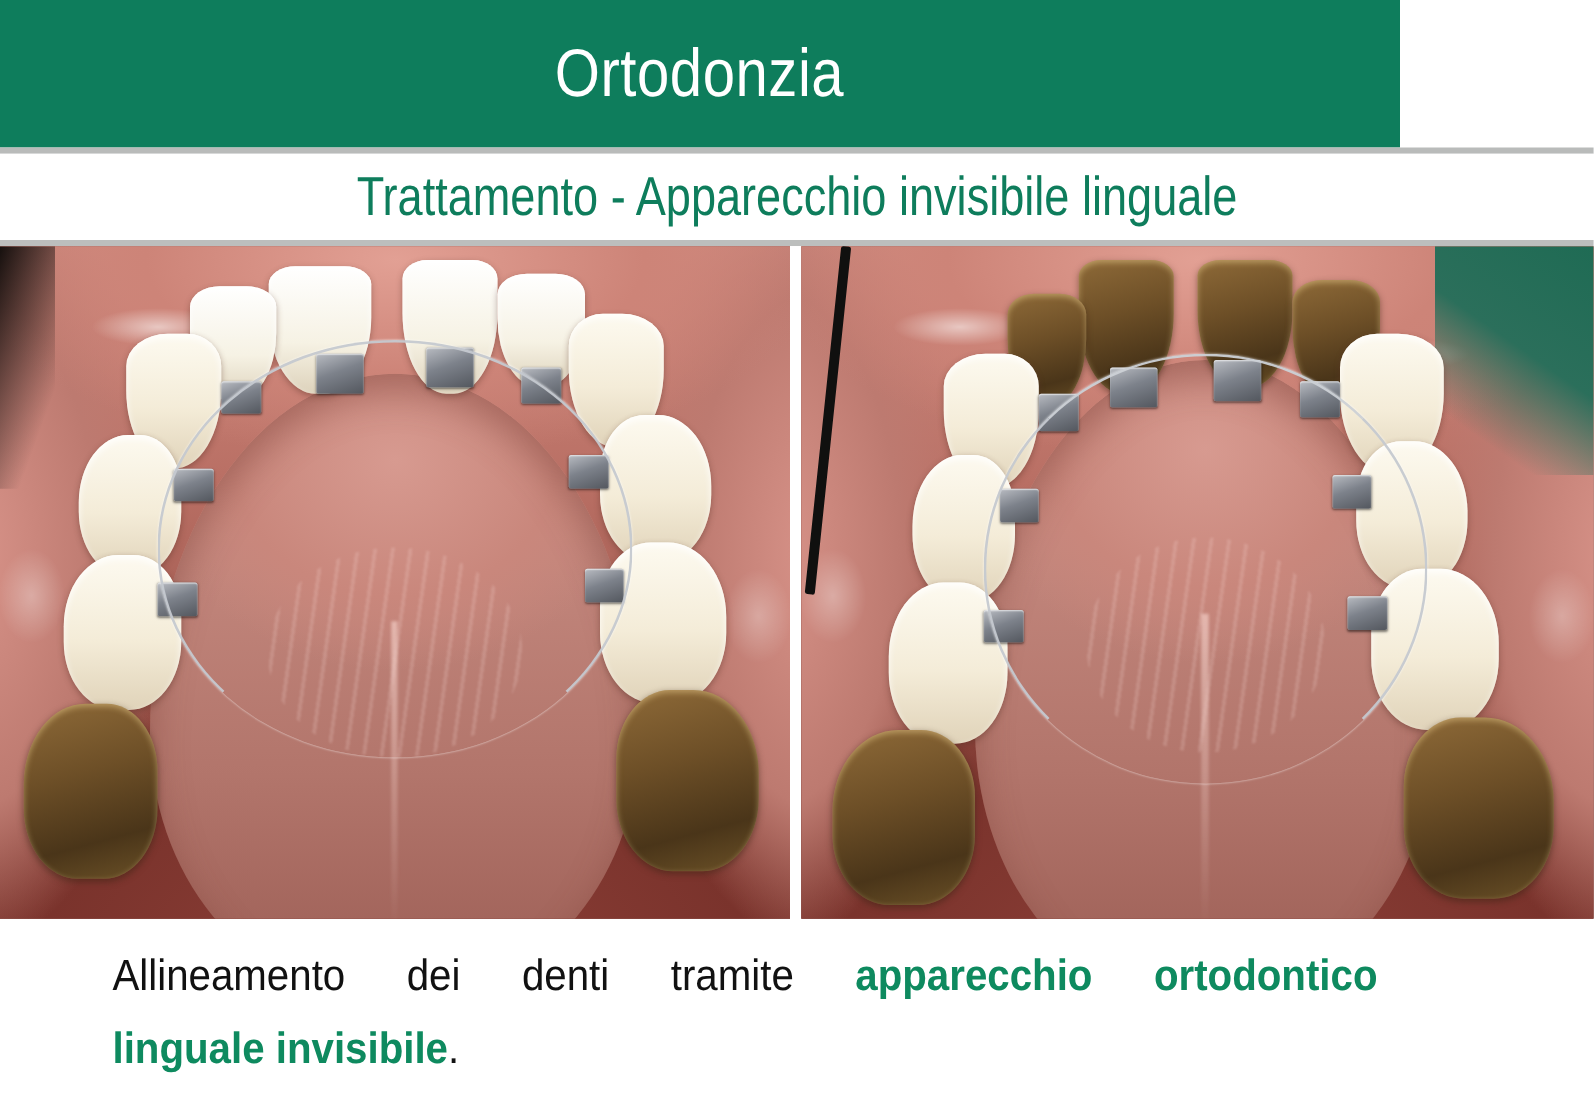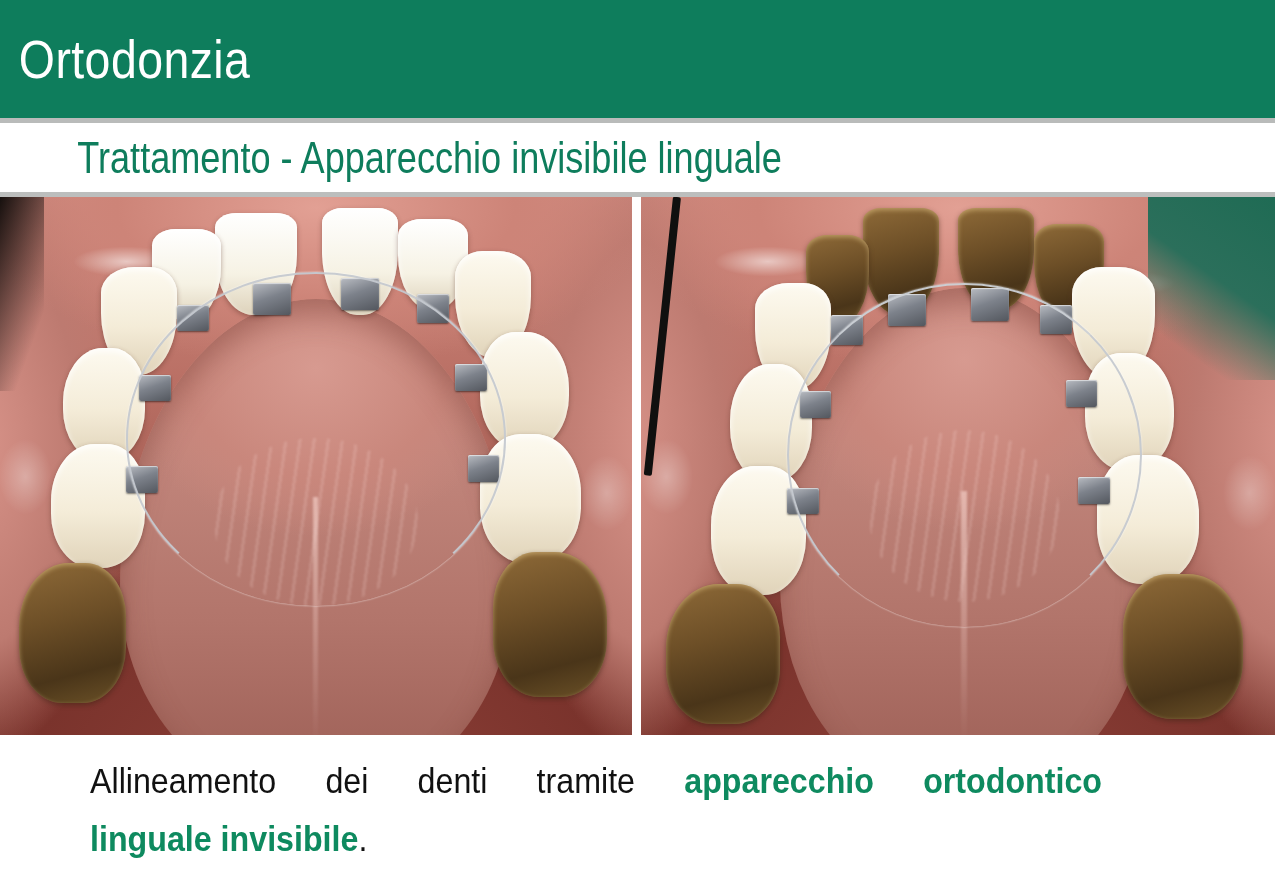--- a/index.html
+++ b/index.html
@@ -3,42 +3,42 @@
 <meta charset="utf-8">
 <style>
   * { margin:0; padding:0; box-sizing:border-box; }
   html,body { width:1275px; height:890px; background:#ffffff; overflow:hidden; }
   body { font-family:"Liberation Sans", sans-serif; }
 
   .page { position:relative; width:1275px; height:890px; background:#fff; }
 
   
   .header-band {
-    position:absolute; left:0; top:0; width:1275px; height:118px;
+    position:absolute; left:0; top:0; width:1120px; height:118px;
     background:#0e7d5c;
-    display:flex; align-items:center; justify-content:flex-start;
+    display:flex; align-items:center; justify-content:center;
   }
   .header-title {
     color:#ffffff;
     font-size:54px;
     font-weight:400;
     letter-spacing:0.5px;
     line-height:1;
     transform:scaleX(0.86);
     transform-origin:center;
     white-space:nowrap;
   }
   .rule-top {
     position:absolute; left:0; top:118px; width:1275px; height:5px;
     background:#b9bbba;
   }
   .subtitle-band {
     position:absolute; left:0; top:123px; width:1275px; height:69px;
     background:#ffffff;
-    display:flex; align-items:center; 
+    display:flex; align-items:center; justify-content:center;
   }
   .subtitle-text {
     color:#0e7d5c;
     font-size:44px;
     font-weight:400;
     line-height:1;
     transform:scaleX(0.82);
     transform-origin:center;
     white-space:nowrap;
   }

